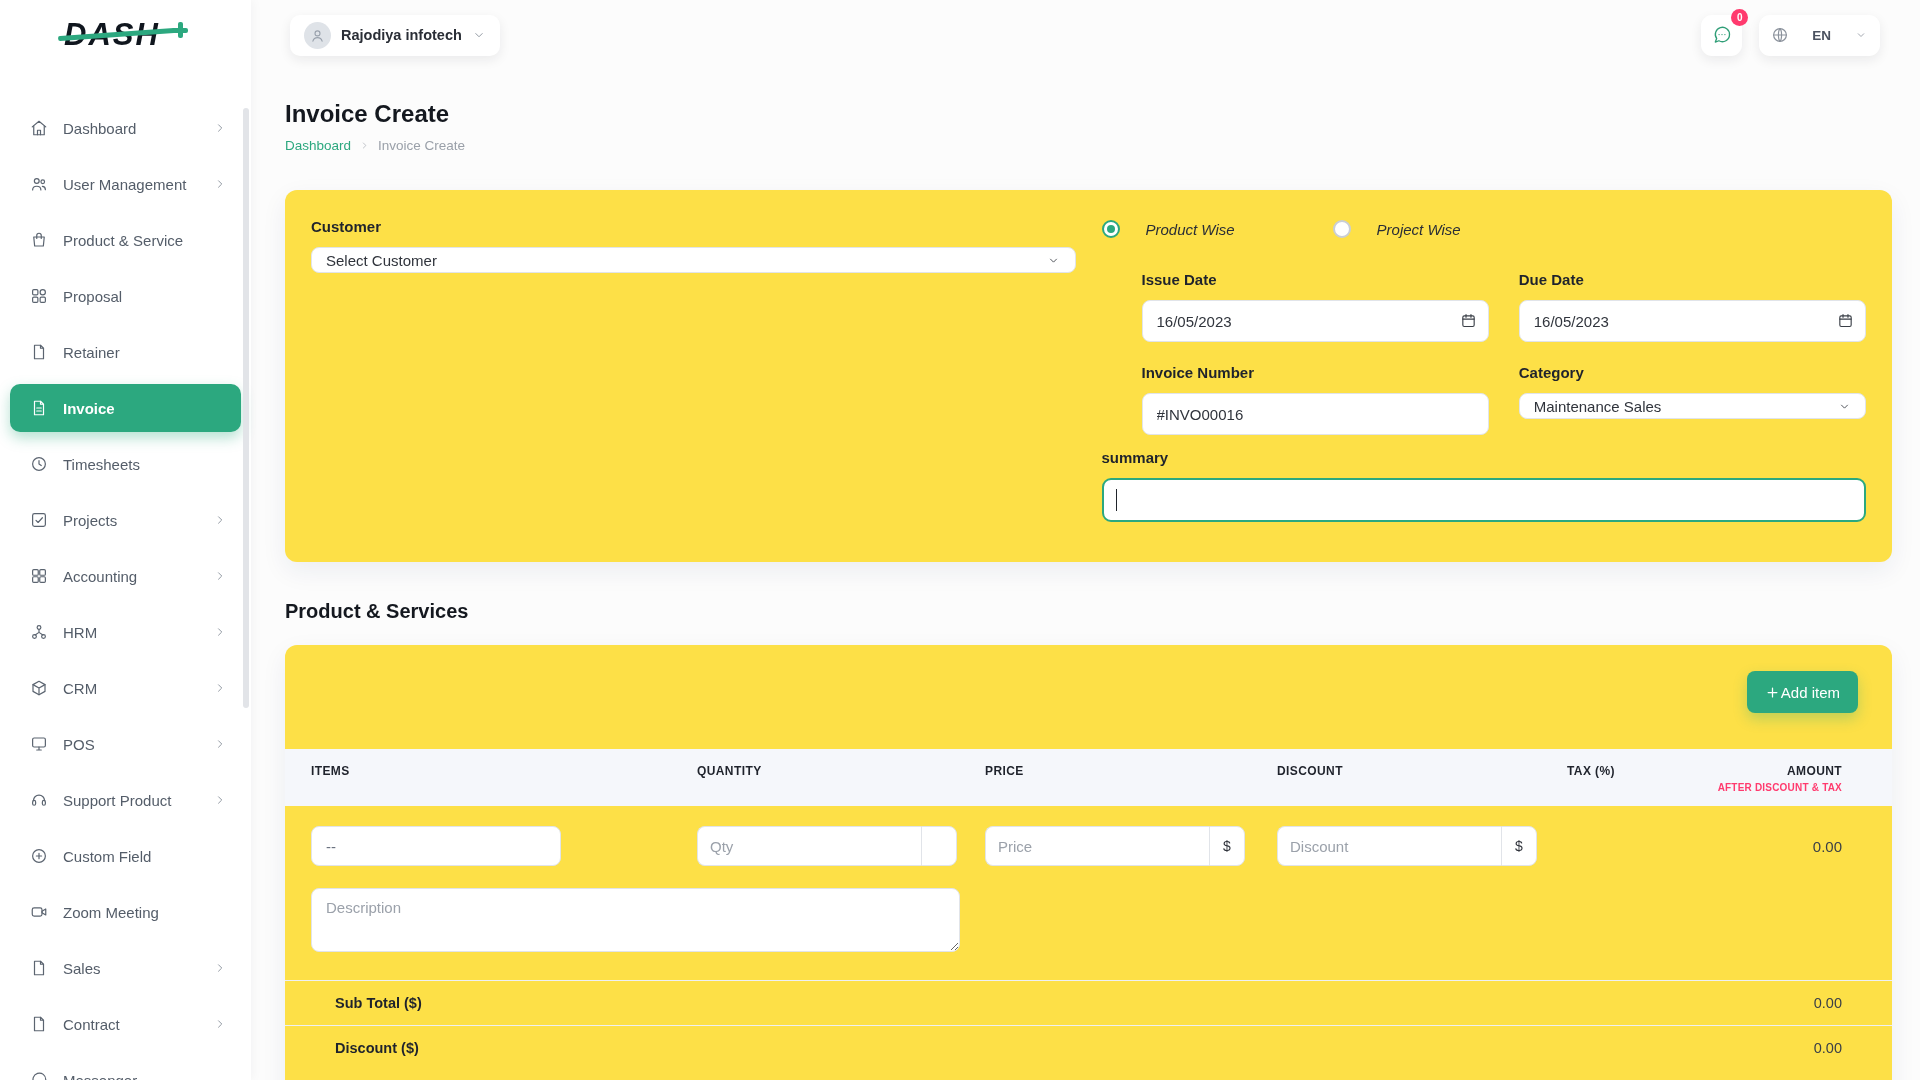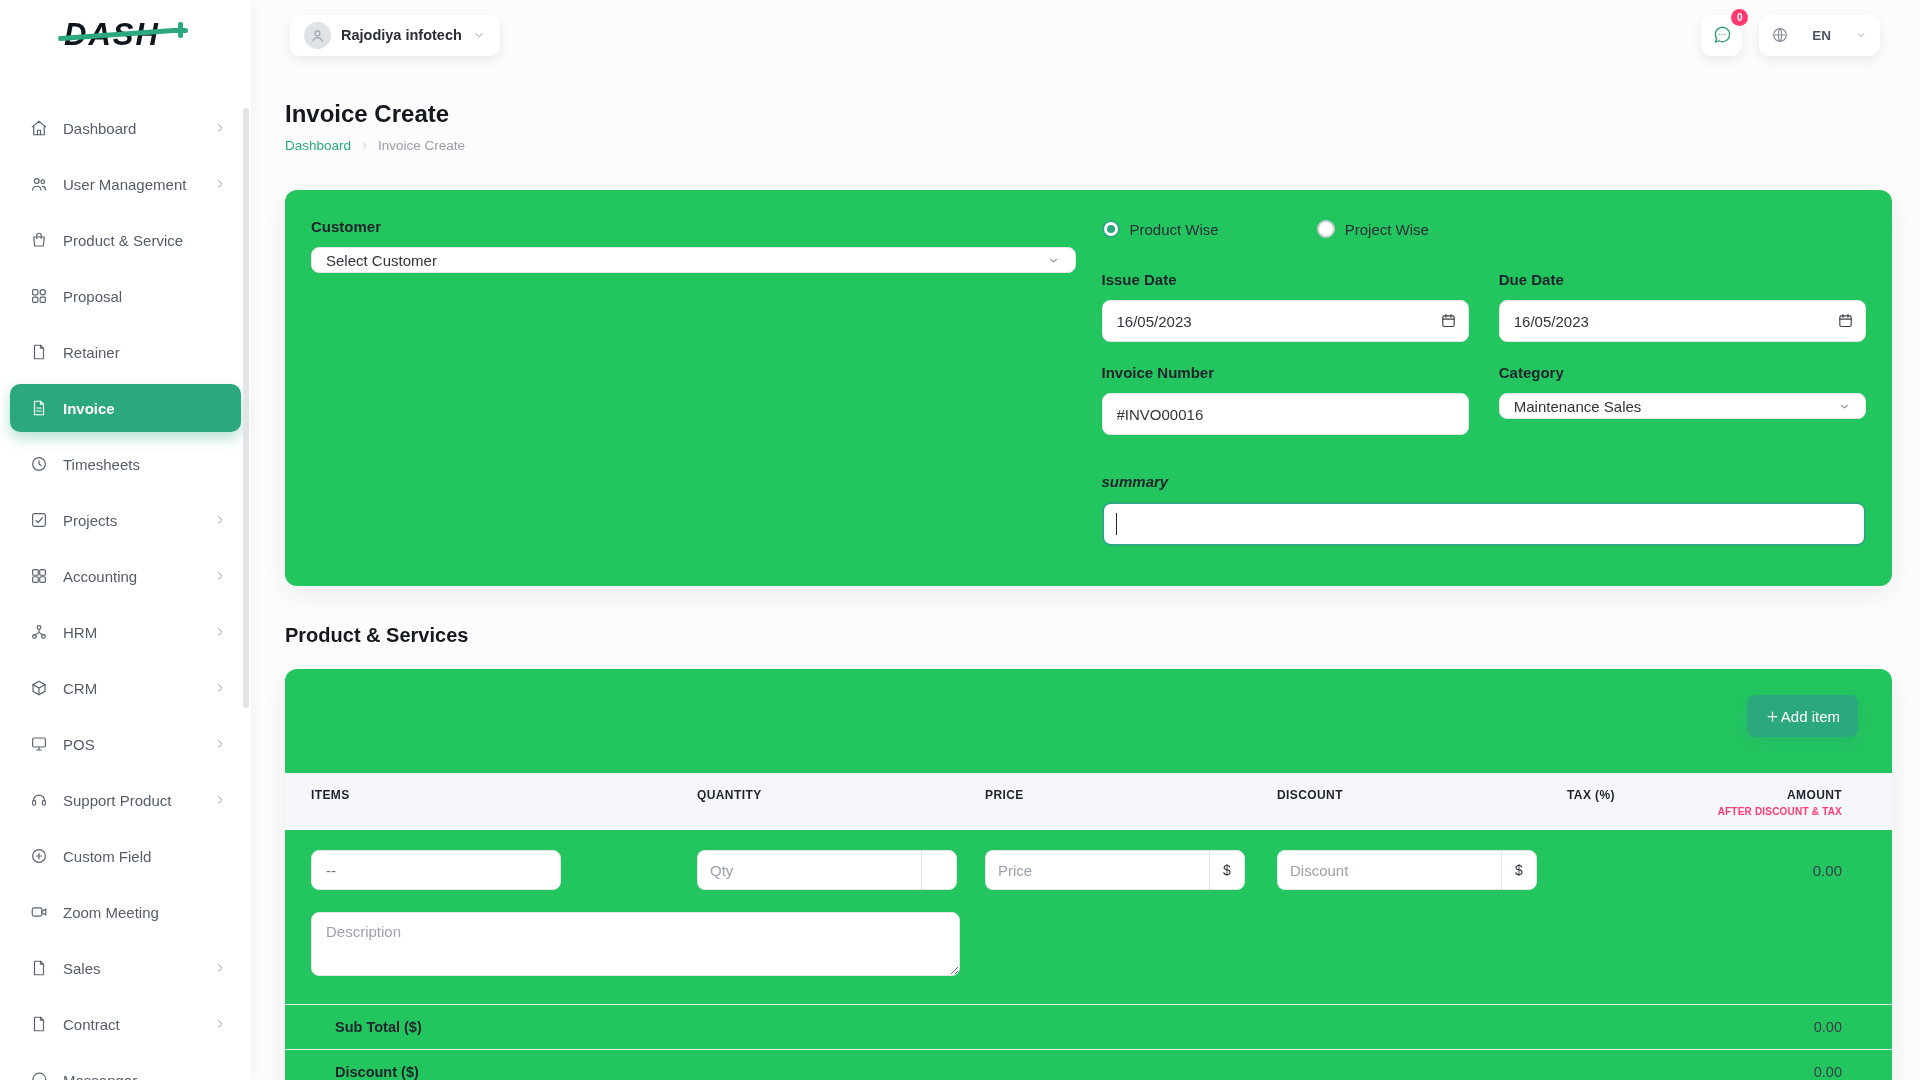--- a/index.html
+++ b/index.html
@@ -103,21 +103,21 @@
 
   
   .main{ position:absolute; left:251px; right:0; top:70px; bottom:0; padding:0 28px 0 34px; }
   .page-title{ font-size:24px; font-weight:700; color:#14181f; margin-top:30px; }
   .breadcrumb{ display:flex; align-items:center; gap:8px; margin-top:10px; font-size:13.5px; }
   .breadcrumb a{ color:var(--green); text-decoration:none; cursor:pointer; }
   .bc-sep svg{ width:11px; height:11px; } .bc-sep{ color:#aab0b8; }
   .bc-current{ color:var(--muted); }
 
   .card{
-    background:#22c55e; border-radius:12px;
+    background:#fde047; border-radius:12px;
     box-shadow:0 9px 26px rgba(27,46,94,0.07);
   }
   .form-card{
     margin-top:37px; padding:28px 26px 40px 26px;
     display:grid; grid-template-columns:1fr 1fr; column-gap:26px;
   }
   .field-label{ display:block; font-size:15px; font-weight:600; color:#1f232c; margin-bottom:12px; }
   .select{
     height:26px; border:1px solid var(--border); border-radius:8px; background:#fff;
     display:flex; align-items:center; justify-content:space-between;
@@ -128,28 +128,28 @@
   .input-wrap input{
     width:100%; height:42px; border:1px solid var(--border); border-radius:8px;
     padding:0 38px 0 14px; font-size:15px; color:#30343c; background:#fff;
     font-family:"Liberation Sans", sans-serif; outline:none;
   }
   .input-wrap .cal{ position:absolute; right:12px; top:12px; width:17px; height:17px; color:#3a3f47; }
   .input-wrap .cal svg{ width:17px; height:17px; }
   input::placeholder, textarea::placeholder{ color:#9ba1aa; }
 
   .radio-row{ display:flex; align-items:center; gap:98px; margin-top:2px; }
-  .radio{ display:flex; align-items:center; gap:10px; cursor:pointer; font-size:15px; color:#2a2e36; }
+  .radio{ display:flex; align-items:center; gap:26px; cursor:pointer; font-size:15px; color:#2a2e36;font-style:italic; }
   .radio-dot{ width:18px; height:18px; border-radius:50%; border:2px solid #c9ced6; background:#fff; position:relative; }
   .radio-dot.checked{ border-color:var(--green); }
   .radio-dot.checked::after{
     content:""; position:absolute; left:3px; top:3px; width:8px; height:8px; border-radius:50%; background:var(--green);
   }
-  .grid-2{ display:grid; grid-template-columns:1fr 1fr; column-gap:30px; row-gap:22px; margin-top:33px; }
-  .summary-field{ margin-top:38px;font-style:italic; }
+  .grid-2{ display:grid; grid-template-columns:1fr 1fr; column-gap:30px; row-gap:22px; margin-top:33px;margin-left:40px; }
+  .summary-field{ margin-top:14px; }
   .summary-box{
     height:44px; border:2px solid var(--green); border-radius:9px; background:#fff;
     display:flex; align-items:center; padding:0 12px; cursor:text;
   }
   .caret{ width:1.5px; height:22px; background:#20242b; animation:blink 1s steps(1) infinite; }
   @keyframes blink{ 50%{ opacity:0; } }
 
   .section-title{ font-size:20px; font-weight:700; color:#14181f; margin-top:38px; }
 
   .items-card{ margin-top:22px; padding:0 0 60px 0; min-height:460px; }

